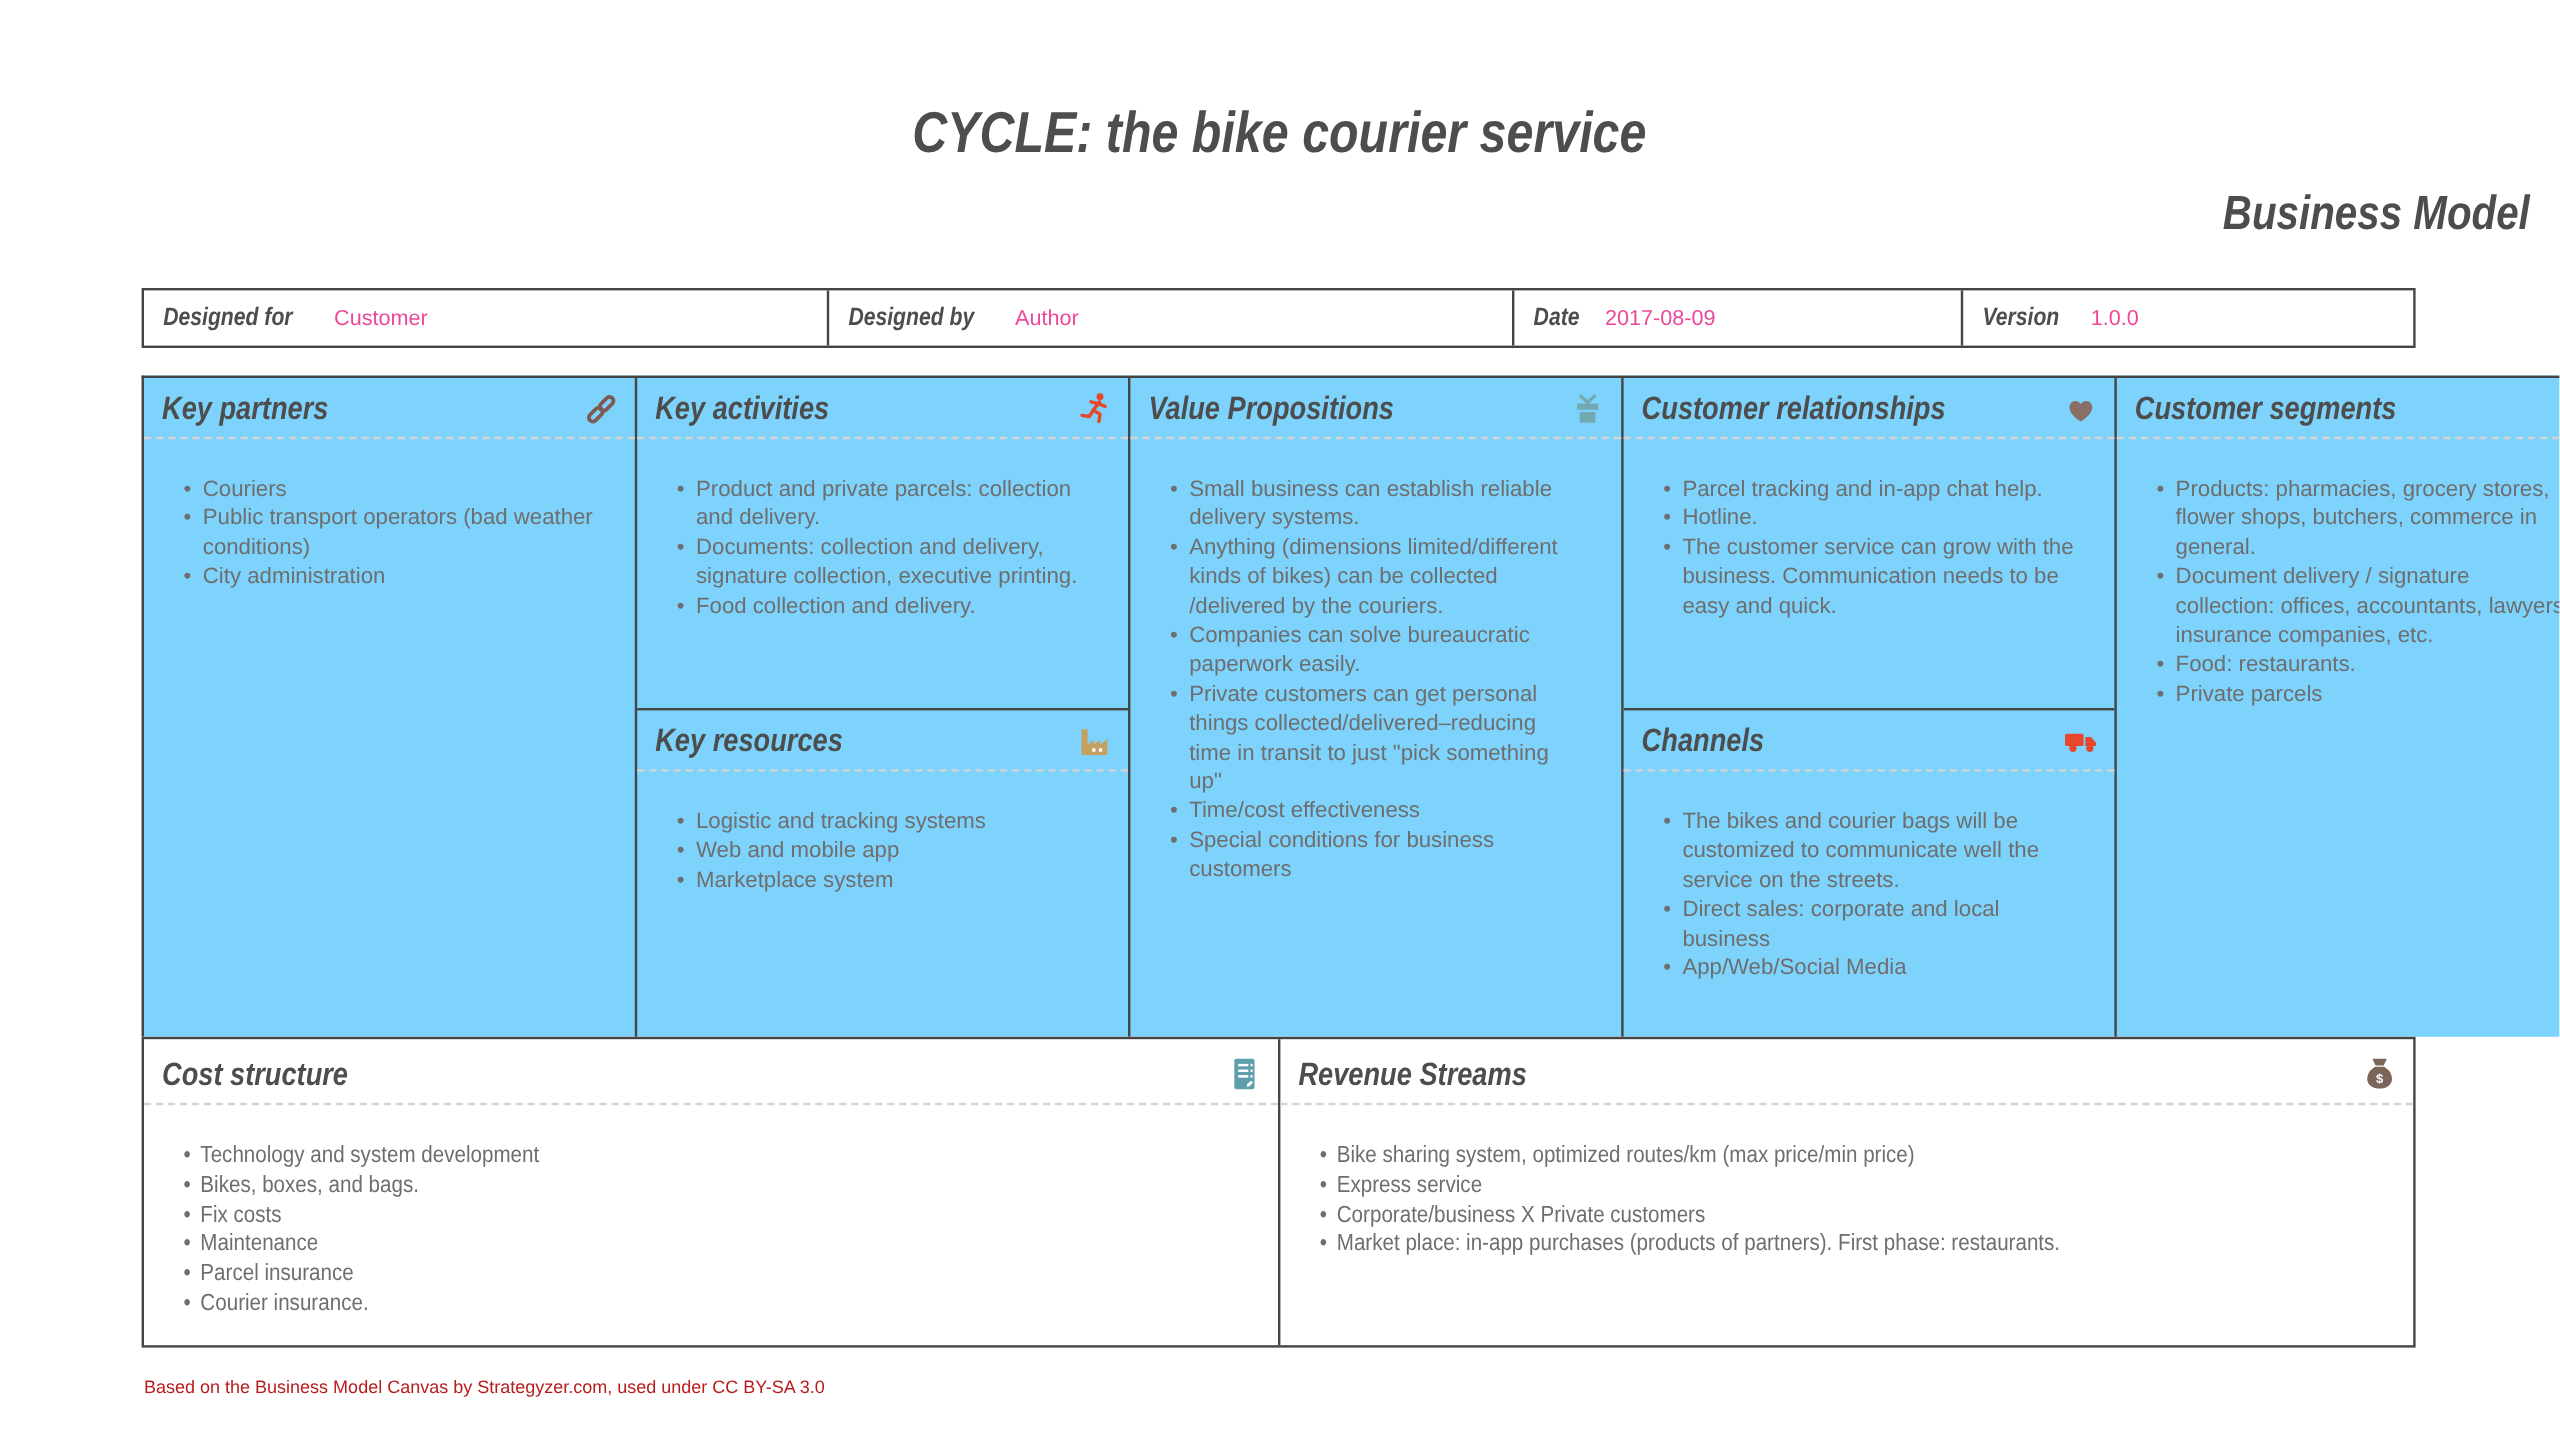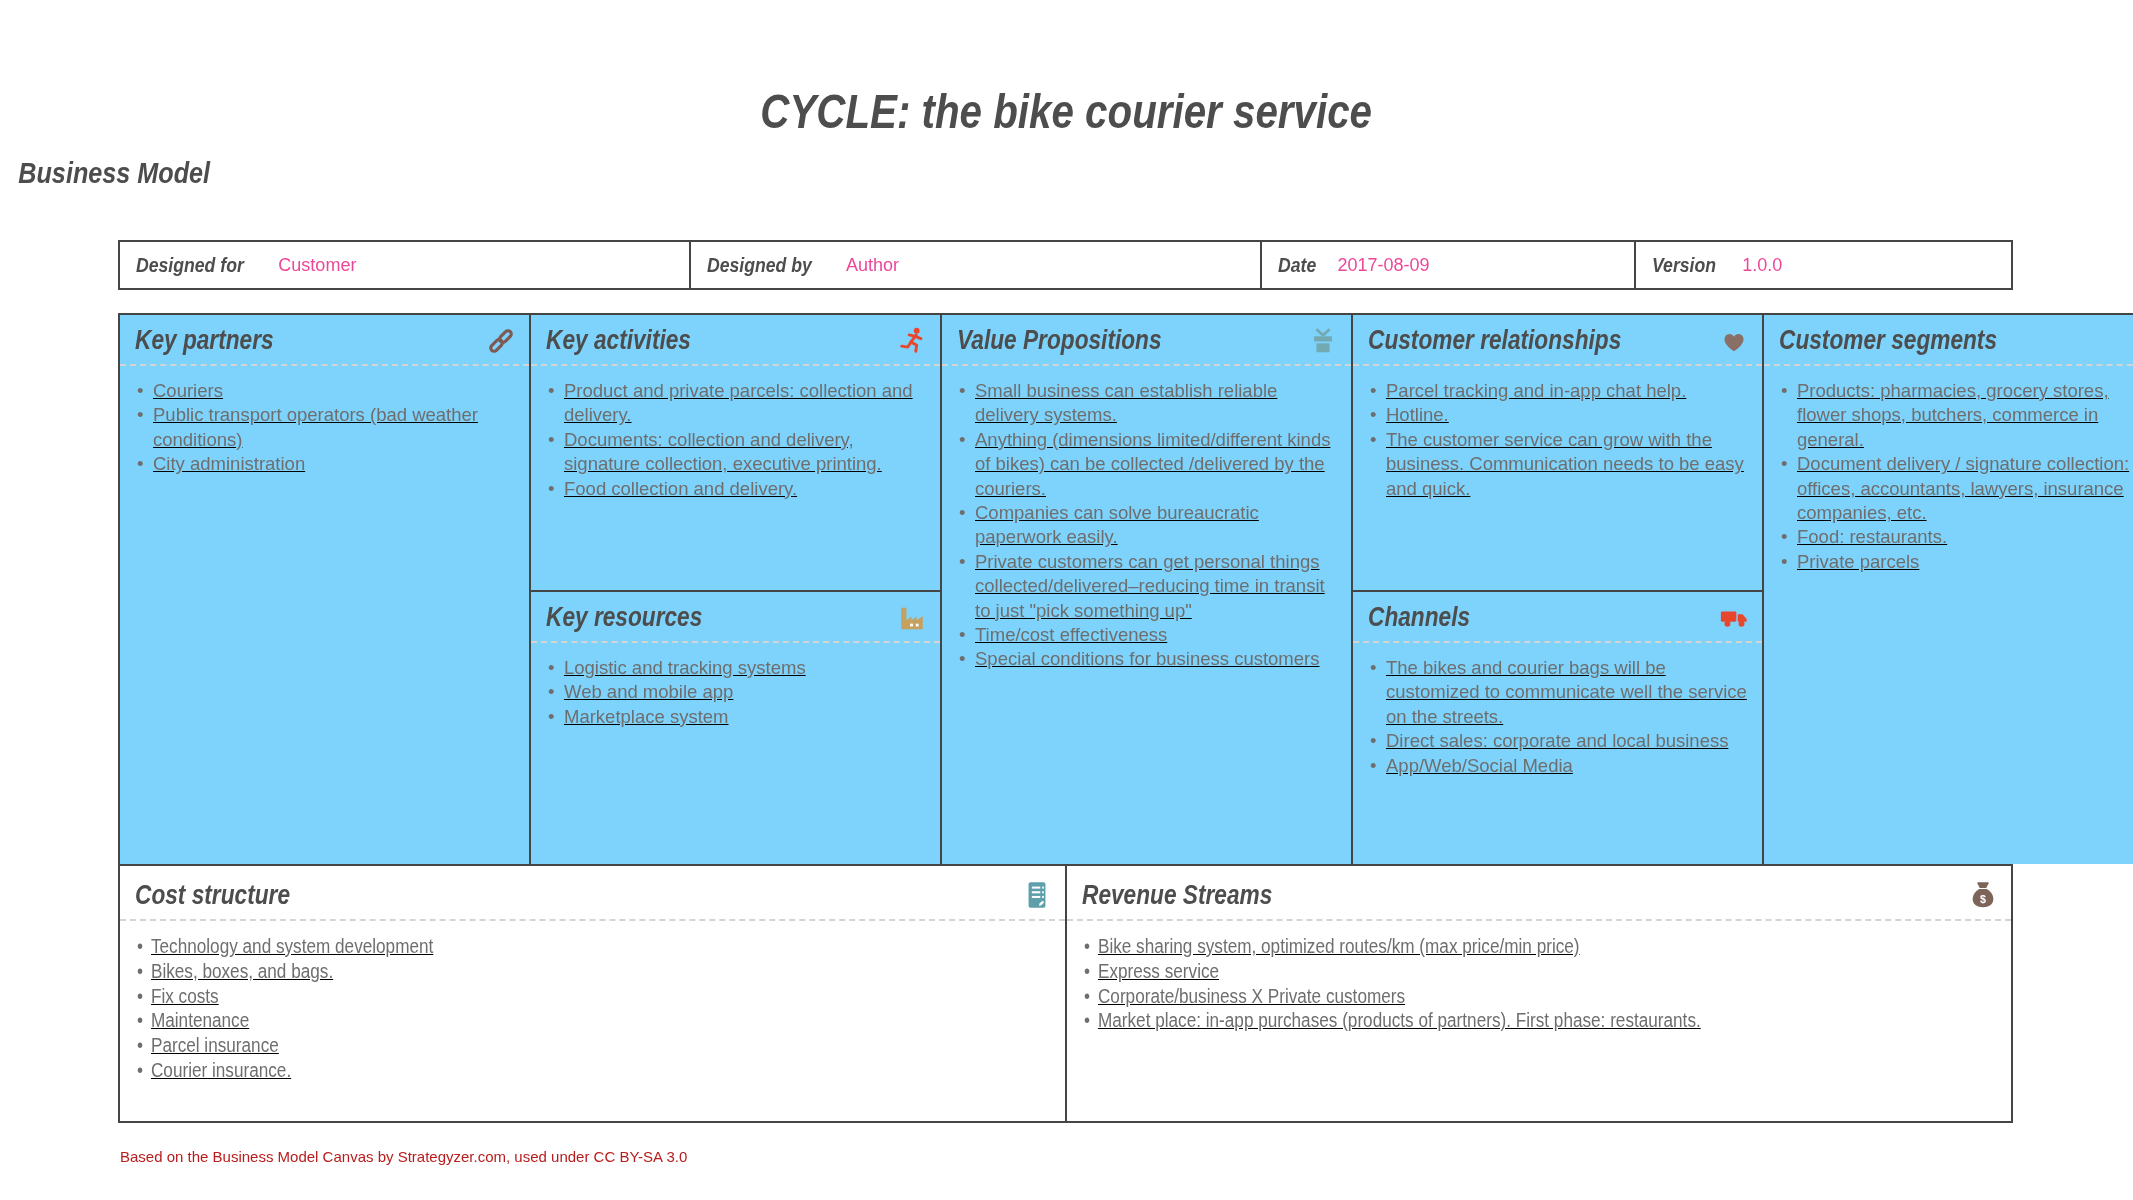--- a/index.html
+++ b/index.html
@@ -8,21 +8,21 @@
     font-family:"Liberation Sans", sans-serif; overflow:hidden;
   }
   
   .cond {
     display:inline-block; font-weight:700; font-style:italic;
     transform:scaleX(0.84); transform-origin:left center;
     color:#4d4d4d; white-space:nowrap;
   }
   .page-title { position:absolute; top:84px; left:0; width:100%; text-align:center; font-size:48px; }
   .page-title .cond, .page-subtitle .cond { transform-origin:center center; }
-  .page-subtitle { position:absolute; top:156px; left:0; width:100%; text-align:left; font-size:30px; }
+  .page-subtitle { position:absolute; top:156px; left:0; width:100%; text-align:right; font-size:40px; }
 
   
   .meta-row {
     position:absolute; left:118px; top:240px; width:1895px; height:50px;
     border:2px solid #454545; box-sizing:border-box; display:flex; background:#fff;justify-content:space-between;
   }
   .meta-cell { display:flex; align-items:center; gap:14px; padding:0 16px; box-sizing:border-box; border-right:2px solid #454545; }
   .meta-cell:last-child { border-right:none; }
   .mc1 { width:571px; } .mc2 { width:571px; } .mc3 { width:374px; } .mc4 { flex:1; }
   .meta-label { font-size:21px; }
@@ -40,21 +40,21 @@
   .sec-bot { flex:1; border-top:2px solid #454545; box-sizing:border-box; display:flex; flex-direction:column; }
 
   .sec-header {
     display:flex; align-items:center; justify-content:space-between;
     height:51px; box-sizing:border-box; padding:6px 13px 4px 15px;
     border-bottom:2px dashed #d4d4d4; flex:none;
   }
   .sec-title { font-size:27px; }
   .sec-icon { width:30px; height:30px; flex:none; }
 
-  .sec-list { list-style:none; margin:0; padding:13px 15px 8px 16px;text-decoration:underline; }
+  .sec-list { list-style:none; margin:16px; padding:13px 15px 8px 16px; }
   .sec-list li { position:relative; padding-left:17px; font-size:18.5px; line-height:1.32; color:#6e6e6e; }
   .sec-list li::before { content:"•"; position:absolute; left:1px; color:#6e6e6e; }
 
   
   .bottom-grid {
     position:absolute; left:118px; top:864px; width:1895px; height:259px;
     border:2px solid #454545; box-sizing:border-box; display:flex; background:#fff;
   }
   .bcell { box-sizing:border-box; display:flex; flex-direction:column; }
   .bcell.first { width:947px; border-right:2px solid #454545; }

